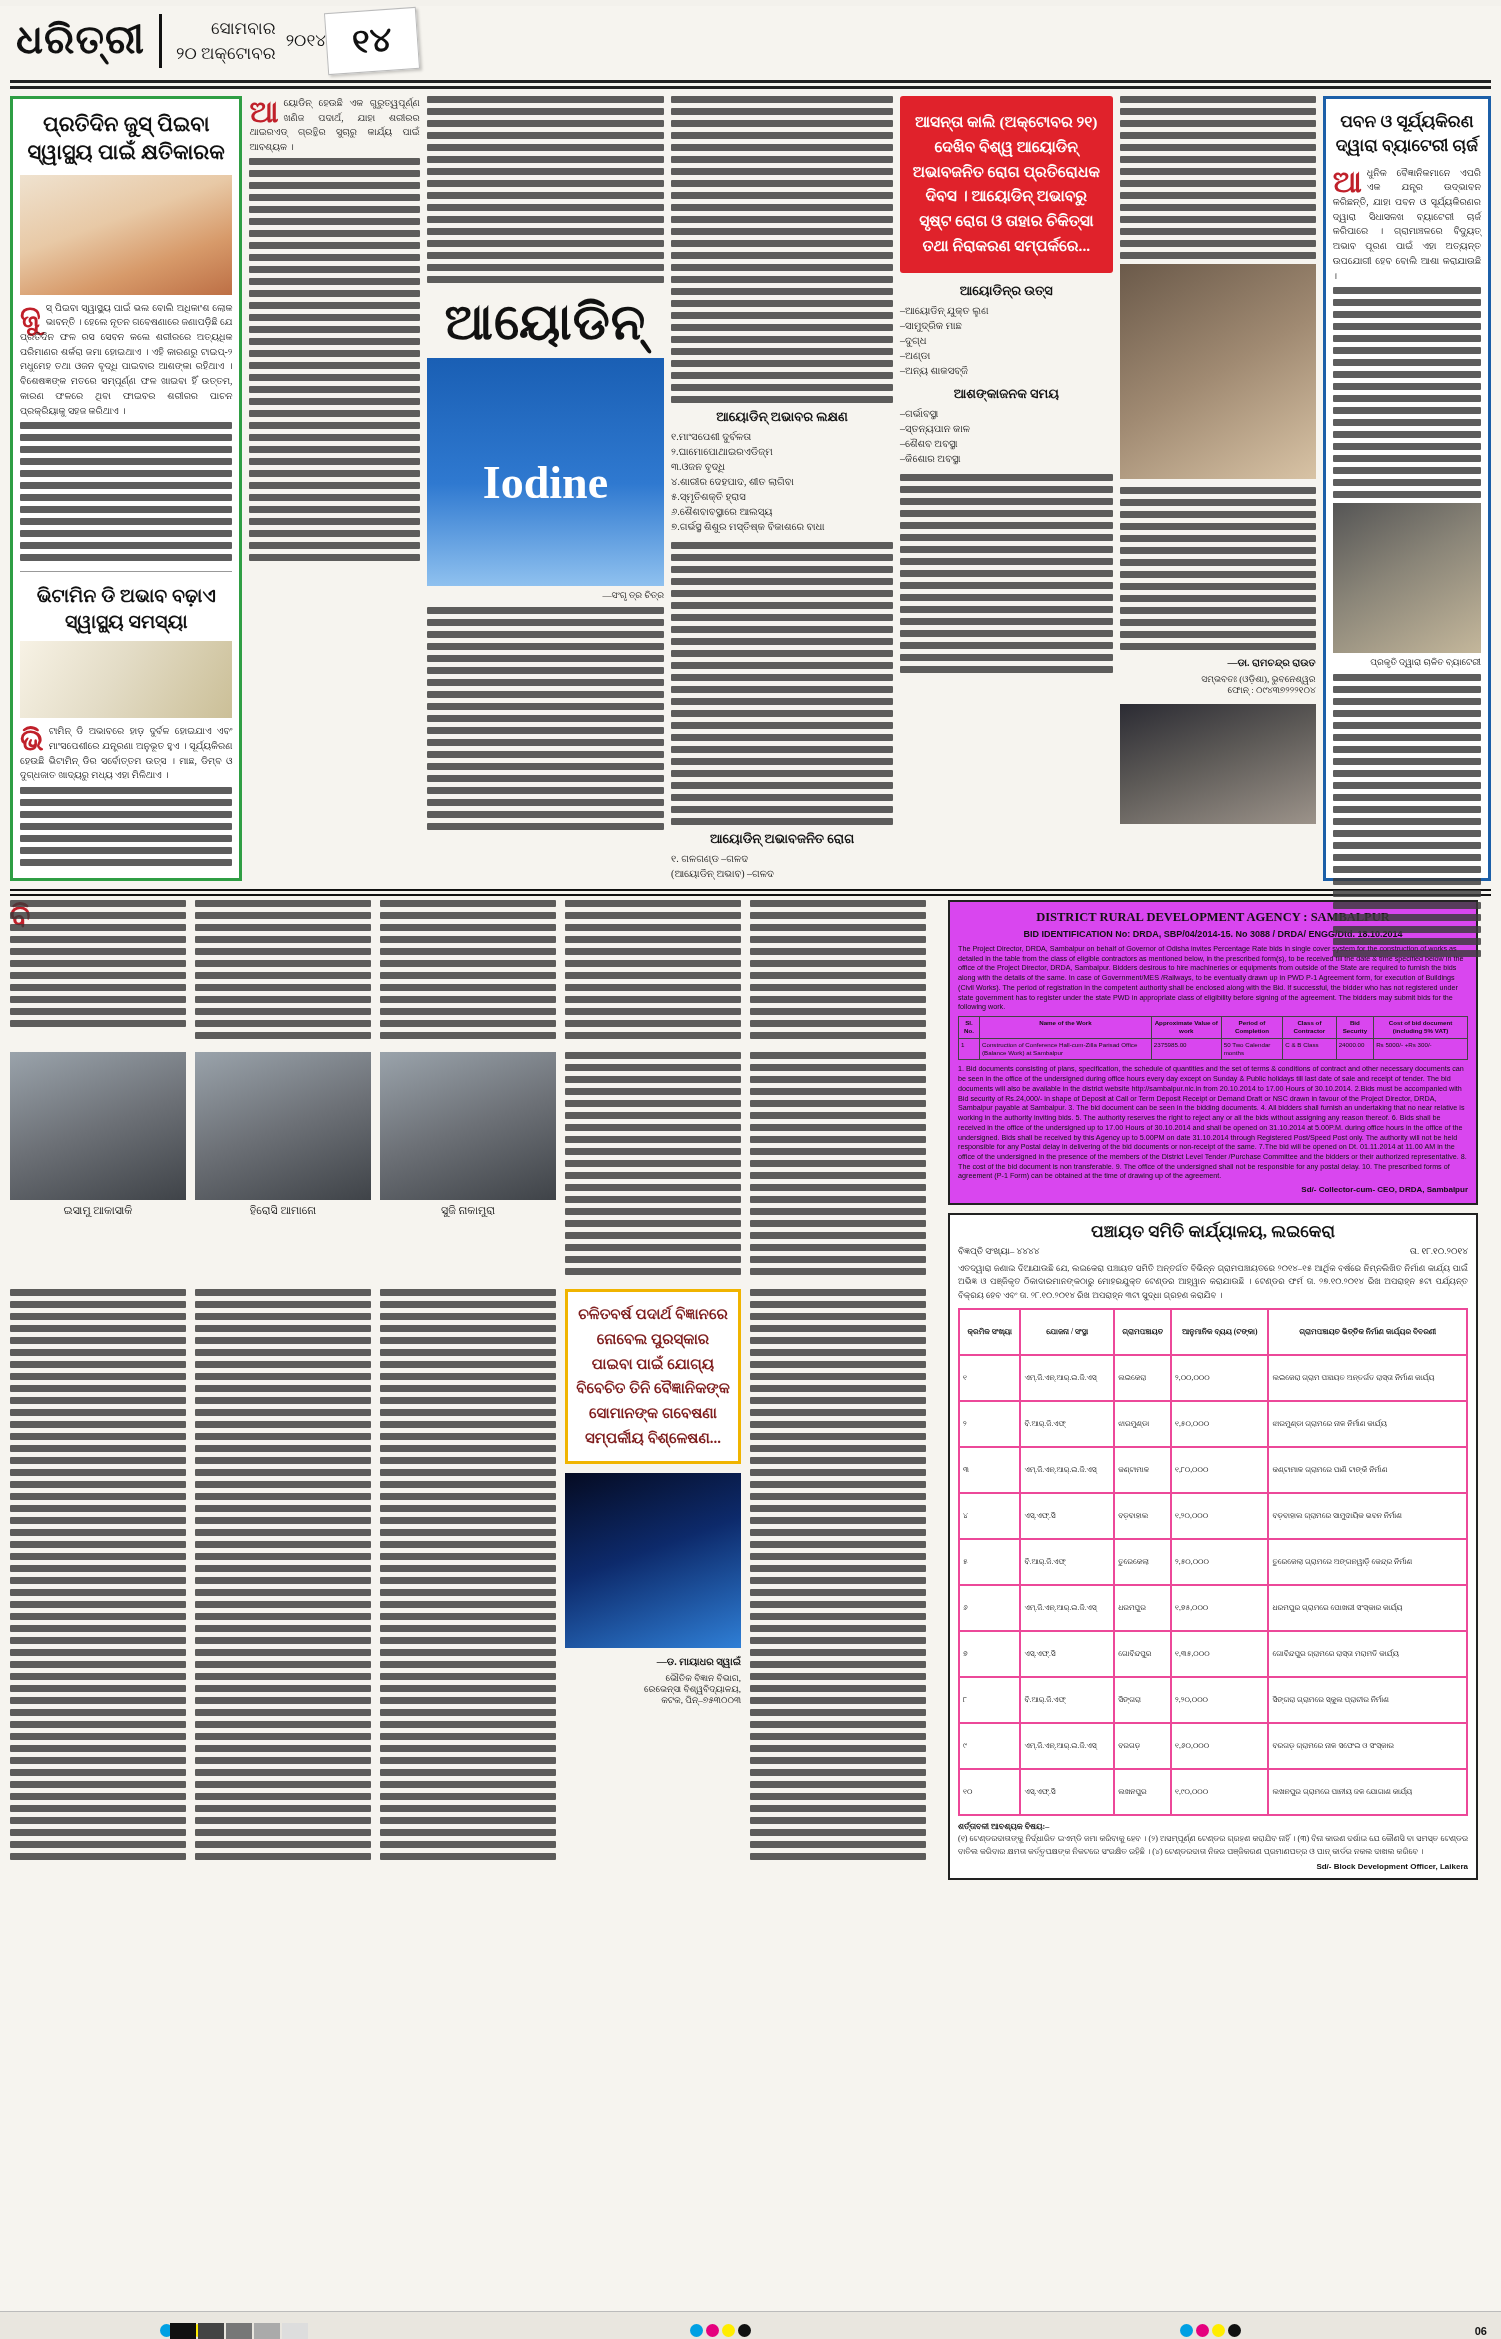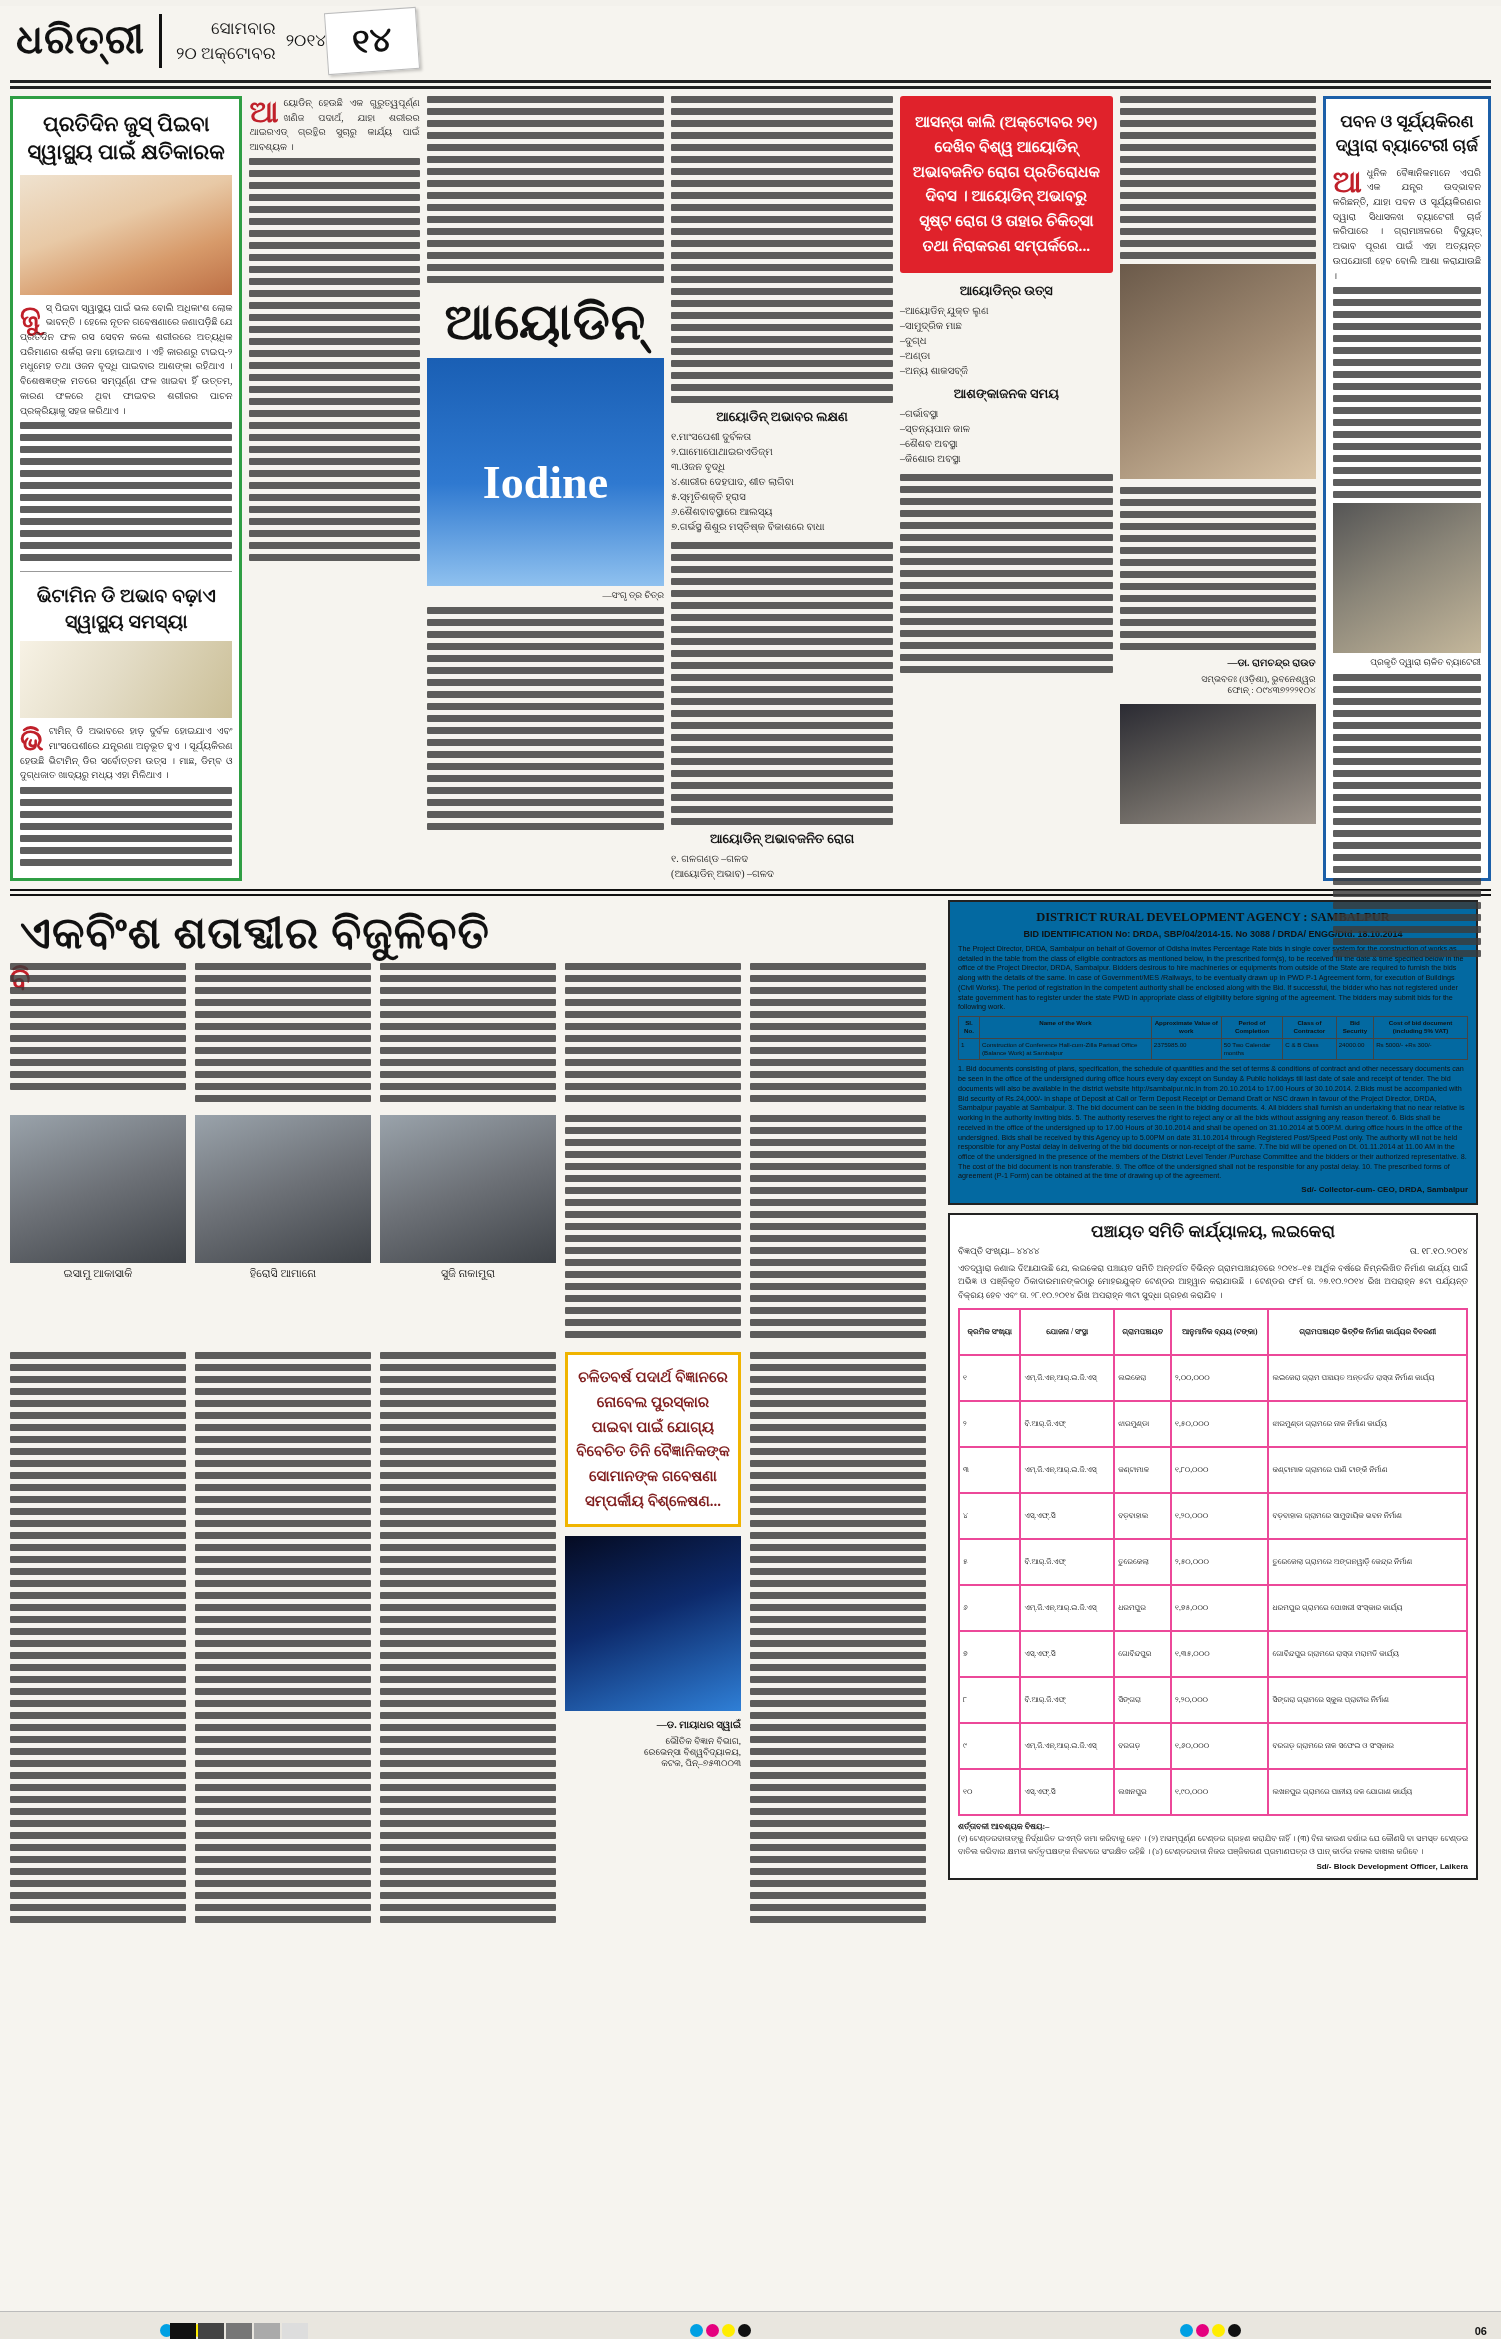--- a/index.html
+++ b/index.html
@@ -124,21 +124,21 @@
   .portrait .nm { text-align:center; font-family:"Liberation Serif", serif; font-size:11px; margin-top:4px; }
 
   .goldbox {
     border:3px solid #f0b400; padding:10px 8px; text-align:center; color:#7f1d1d;
     font-family:"Liberation Serif", serif; font-weight:bold; font-size:15px; line-height:1.65;
     background:#fff;
   }
   .img-led { height:175px; background:linear-gradient(160deg,#050b22 0%,#0d2a6b 45%,#2f7fd6 100%); }
 
   
-  .tender { border:2px solid #222; background:#0369a1; padding:7px 8px; font-size:7.2px; line-height:1.35; }
+  .tender { border:2px solid #222; background:#d946ef; padding:7px 8px; font-size:7.2px; line-height:1.35; }
   .tender h4 { margin:0 0 2px; font-size:12.5px; font-family:"Liberation Serif", serif; text-align:center; }
   .tender h5 { margin:0 0 4px; font-size:9px; text-align:center; font-weight:bold; }
   table.t { width:100%; border-collapse:collapse; font-size:6.2px; margin:4px 0; }
   table.t th, table.t td { border:1px solid #444; padding:2px; vertical-align:top; }
   .sig { text-align:right; font-weight:bold; font-size:8px; margin-top:4px; }
 
   
   .panch { border:2px solid #222; background:#fff; padding:7px 8px; margin-top:8px; }
   .panch h4 { margin:0 0 4px; text-align:center; font-family:"Liberation Serif", serif; font-size:17px; }
   .panch .meta { display:flex; justify-content:space-between; font-size:9px; font-family:"Liberation Serif", serif; }
@@ -507,21 +507,20 @@
           <div></div>
       </div>
     </div>
   </div>
 
   <div class="big-rule"></div>
 
   <div class="bottom">
 
     <div class="bot-left">
-      <div class="headline odia">ଏକବିଂଶ ଶତାବ୍ଦୀର ବିଜୁଳିବତି</div>
 
       <div class="bot-cols">
         <div class="bc">
           <div class="txt odia">
             <span class="dropcap">ବି</span>
           </div>
           <div class="body-lines">
             <div></div>
               <div></div>
               <div></div>

